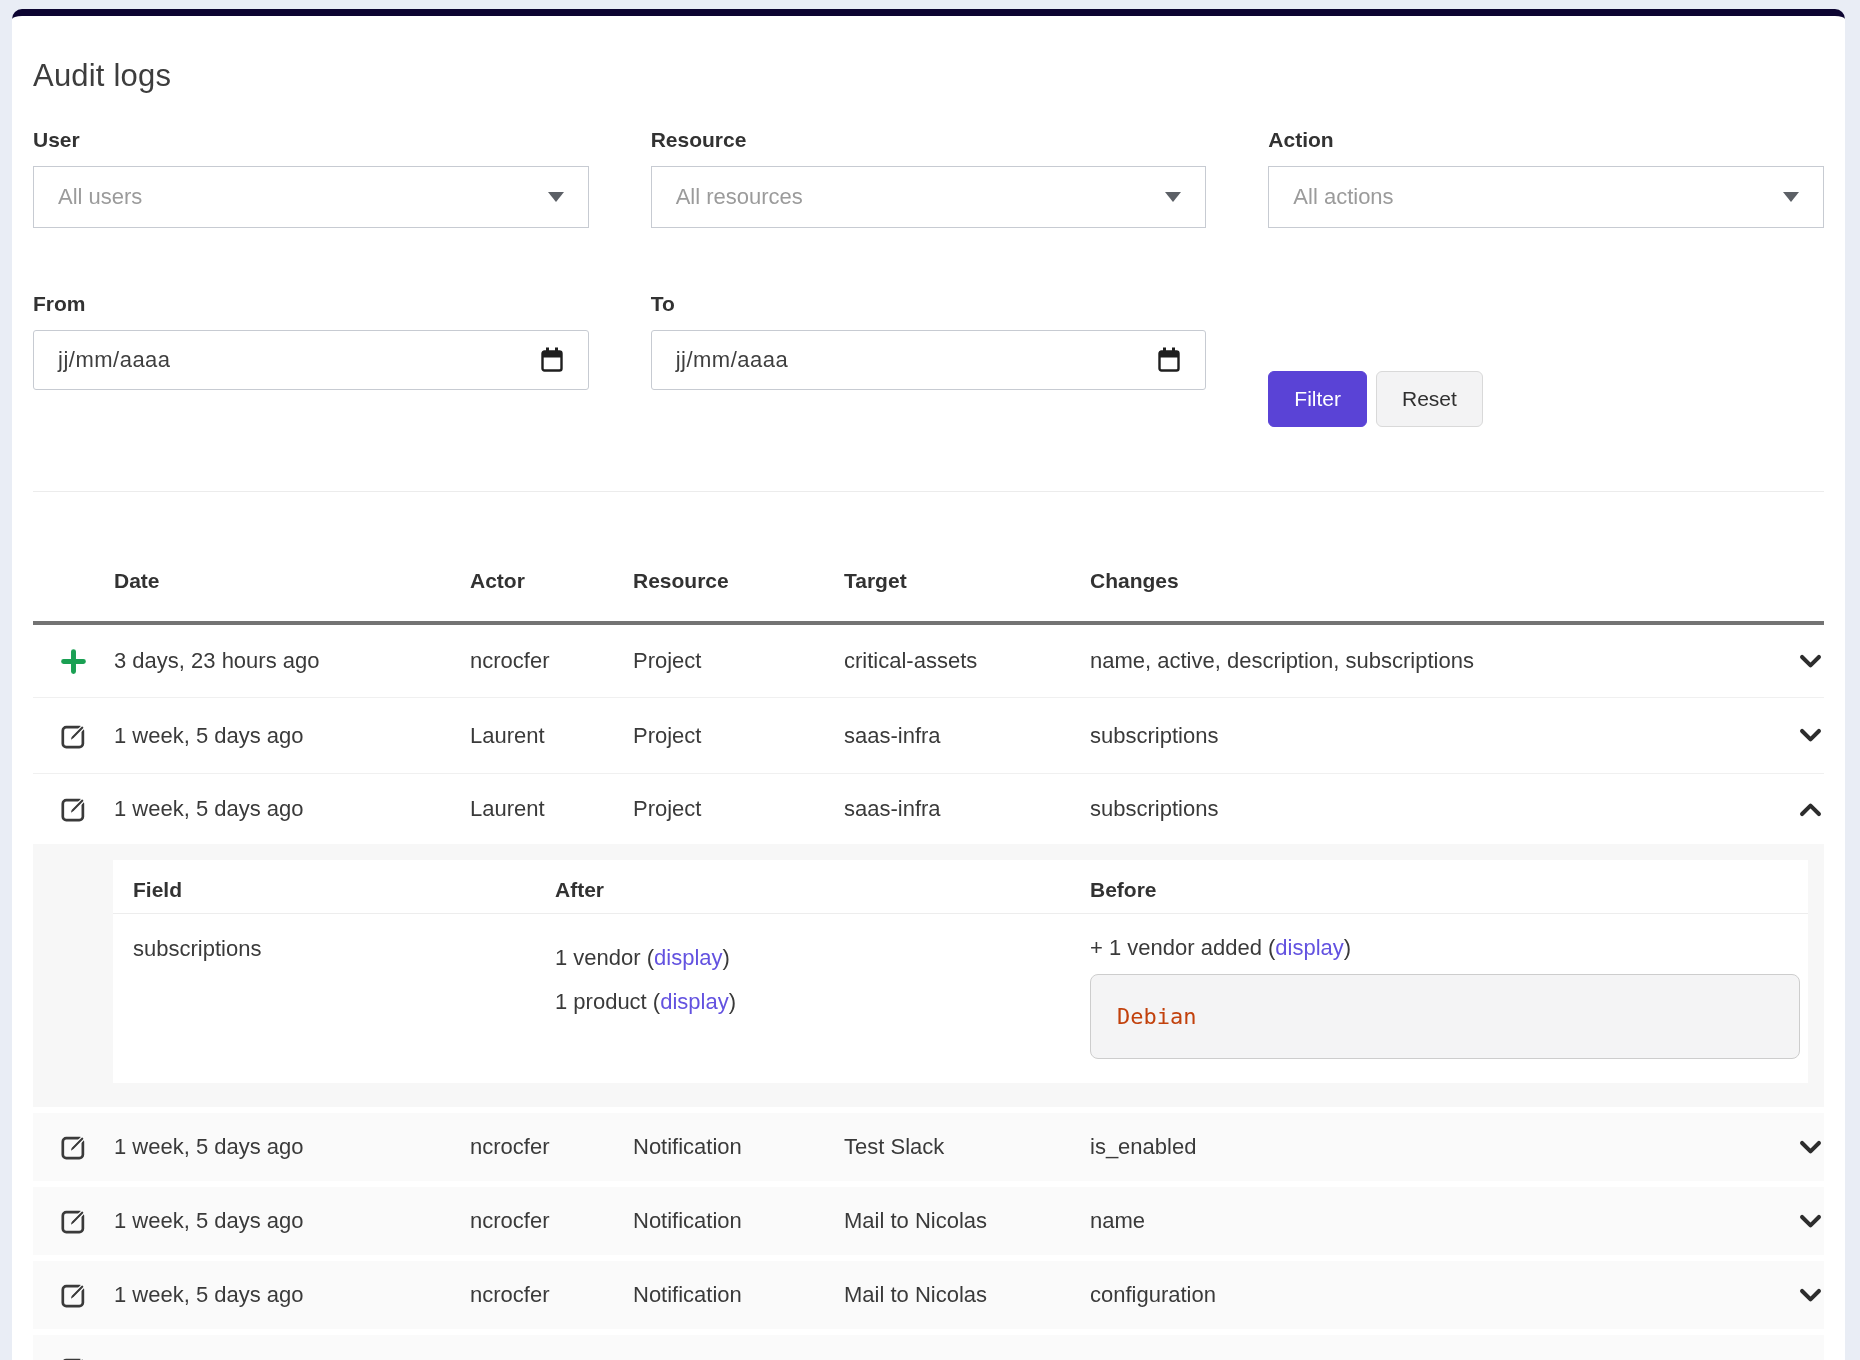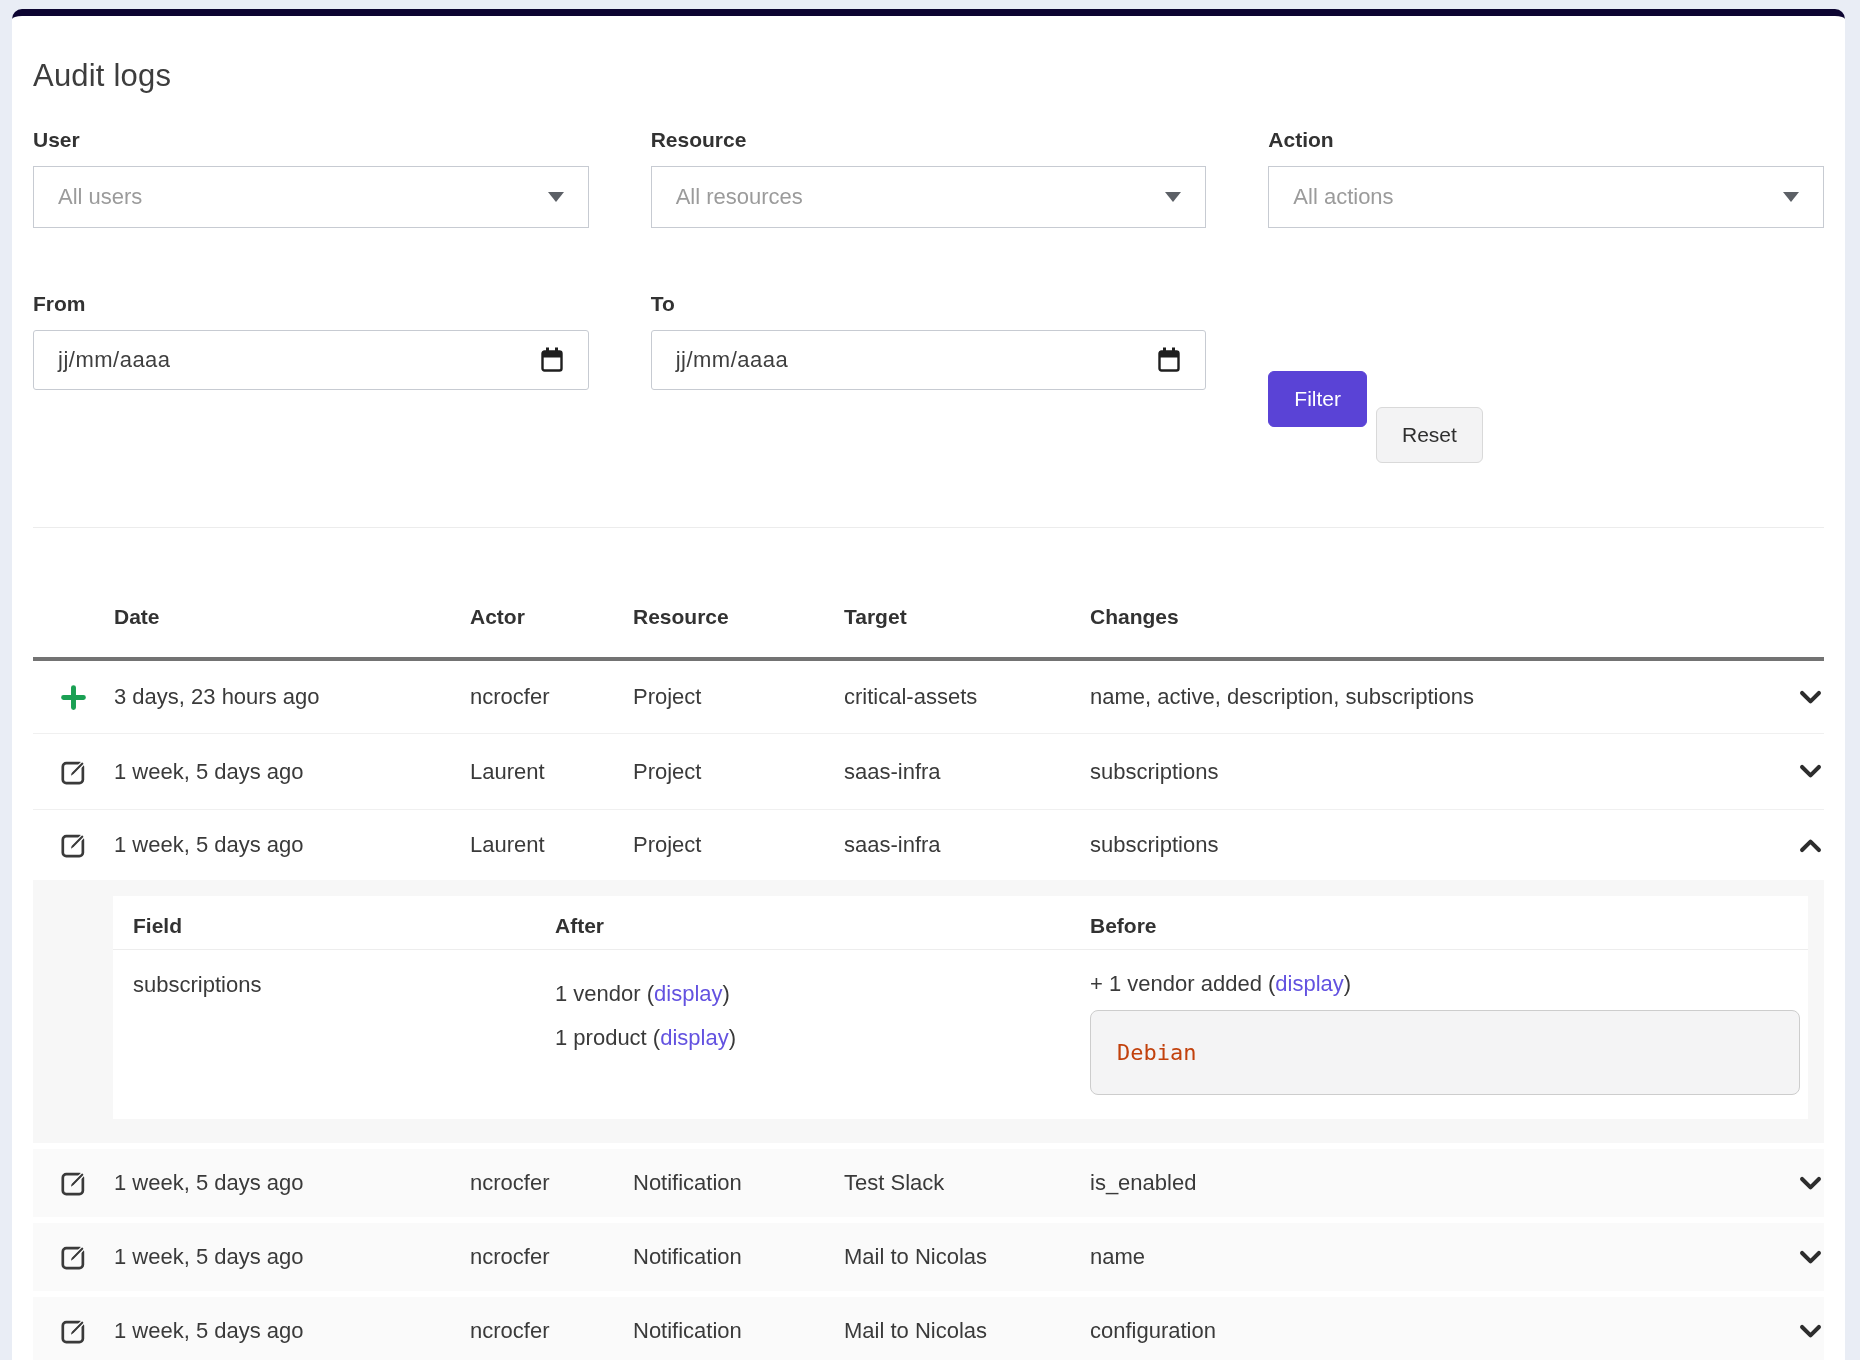--- a/index.html
+++ b/index.html
@@ -48,21 +48,21 @@
   .date-placeholder { color:#3f3f3f; font-size:22px; letter-spacing:0.5px; }
 
   .buttons-cell { display:flex; align-items:flex-end; }
   .buttons { margin-top:79px; display:flex; }
   .btn {
     height:56px; font-size:21px; border-radius:6px; padding:0 25px;
     display:inline-flex; align-items:center; cursor:pointer;
     font-family:inherit;
   }
   .btn-filter { background:#5a43d6; border:1px solid #5a43d6; color:#ffffff; }
-  .btn-reset  { background:#f3f3f4; border:1px solid #d9d9d9; color:#2f2f2f; margin-left:9px;margin-top:36px; }
+  .btn-reset  { background:#f3f3f4; border:1px solid #d9d9d9; color:#2f2f2f; margin-left:9px; }
 
   .section-divider { margin-top:64px; border:none; border-top:1px solid #ececec; }
 
   
   .rgrid { display:grid; grid-template-columns:81px 356px 163px 211px 246px 1fr 44px; align-items:center; }
   .thead { padding-top:77px; }
   .thead-inner { padding-bottom:28px; border-bottom:4px solid #737373; }
   .th { font-size:21px; font-weight:700; color:#323232; }
 
   .trow { height:73px; border-bottom:1px solid #f0f0f0; font-size:22px; color:#3a3a3a; }

